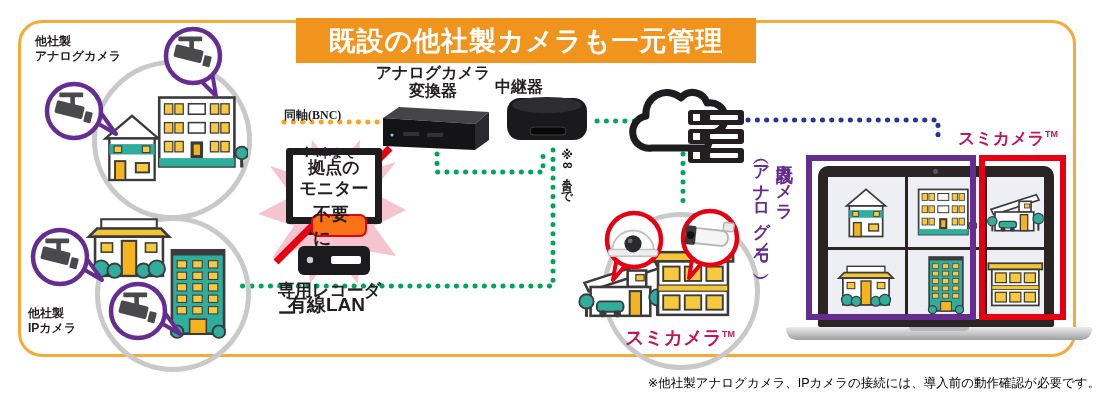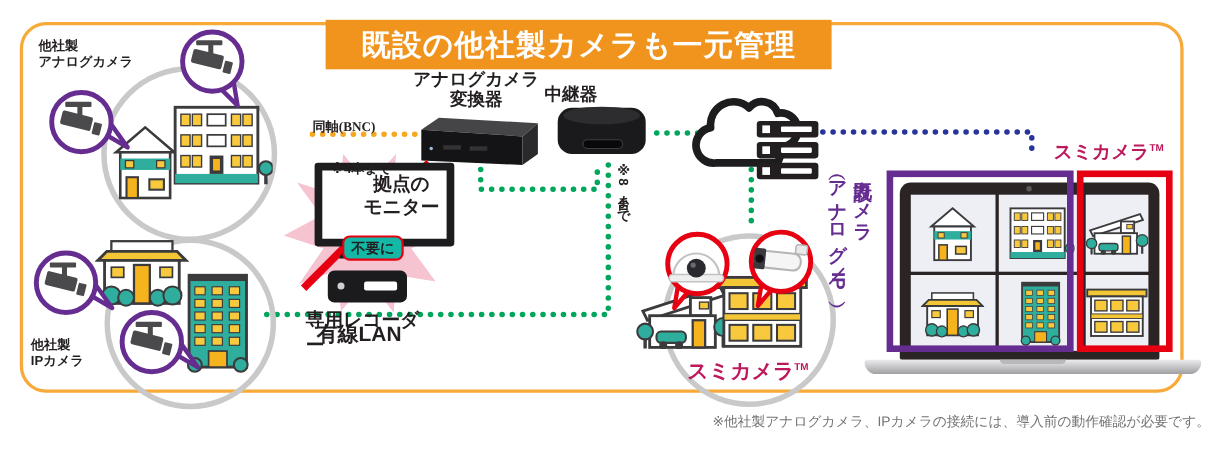--- a/index.html
+++ b/index.html
@@ -17,42 +17,42 @@
   .ln{fill:none;stroke-width:5;stroke-linecap:round;stroke-dasharray:0.1 9.2;}
   .or{stroke:#f5a71f;} .gr{stroke:#00a65c;} .bl{stroke:#26349b;}
   
   .site-circle{border:5px solid #c9c9ca;border-radius:50%;z-index:2;background:transparent;}
   .lbl{font-weight:bold;font-size:12px;line-height:1.25;z-index:5;}
   .small-note{font-size:12px;font-weight:bold;z-index:5;}
   .vert{writing-mode:vertical-rl;}
   .dev-label{font-weight:bold;font-size:16px;line-height:1.15;text-align:center;z-index:5;}
   
   .monitor{left:286px;top:148px;width:82px;height:62px;background:#fff;border:7px solid #1d1d1f;border-radius:3px;
-           z-index:4;display:flex;align-items:flex-start;justify-content:center;padding-left:31px;}
+           z-index:4;display:flex;align-items:flex-start;justify-content:center;}
   .monitor span{font-size:17px;font-weight:bold;line-height:1.22;text-align:center;margin-top:3px;}
-  .badge{left:311px;top:214px;width:52px;height:19px;background:#14b8a6;border:2px solid #e60012;border-radius:7px;
-         z-index:6;display:flex;align-items:center;justify-content:center;font-size:13px;font-weight:bold;}
+  .badge{left:311px;top:214px;width:52px;height:19px;background:#f97316;border:2px solid #e60012;border-radius:7px;
+         z-index:6;display:flex;align-items:center;justify-content:center;font-size:18px;font-weight:bold;}
   .recorder-label{left:278px;top:279px;width:120px;text-align:left;font-weight:bold;font-size:17px;z-index:5;}
   
   .sumi-label{color:#be185d;font-weight:bold;z-index:6;}
   .tm{font-size:9px;vertical-align:super;font-weight:bold;}
   
   .existing-label{left:749px;top:153px;height:190px;color:#662d91;font-weight:bold;font-size:17px;
                   line-height:1.35;z-index:6;}
   .laptop-screen{left:818px;top:166px;width:236px;height:161px;background:#2a2425;border-radius:10px 10px 2px 2px;z-index:3;}
   .webcam{left:933px;top:169px;width:5px;height:5px;border-radius:50%;background:#5a5a5c;z-index:4;}
   .tile-grid{left:828px;top:177px;width:216px;height:142px;display:grid;z-index:4;
              grid-template-columns:1fr 1fr 0.74fr;grid-template-rows:1fr 1fr;gap:3px;background:#2a2425;}
   .tile{background:#edeff5;display:flex;align-items:center;justify-content:center;overflow:hidden;}
   .laptop-base{left:786px;top:327px;width:306px;height:13px;z-index:5;border-radius:3px 3px 12px 12px;
                background:linear-gradient(#ececee,#a0a0a2);}
   .laptop-base::after{content:"";position:absolute;left:123px;top:0;width:60px;height:4px;background:#b9b9bb;border-radius:0 0 6px 6px;}
   .ov-purple{left:806px;top:155px;width:158px;height:153px;border:6px solid #662d91;z-index:7;}
   .ov-red{left:979px;top:155px;width:75px;height:153px;border:6px solid #e60012;z-index:7;}
-  .footnote{left:596px;top:375px;width:504px;text-align:right;font-size:12.5px;color:#737373;z-index:5;}
+  .footnote{left:596px;top:375px;width:504px;text-align:right;font-size:12.5px;color:#000000;z-index:5;}
 </style>
 </head>
 <body>
 
 <svg style="position:absolute;width:0;height:0" aria-hidden="true">
   <defs>
     <symbol id="house-a" viewBox="0 0 72 76">
       <polygon points="8,30 36,6 64,30" fill="#fff" stroke="#3b3b3d" stroke-width="2.5"></polygon>
       <rect x="12" y="30" width="48" height="44" fill="#fff" stroke="#3b3b3d" stroke-width="2.5"></rect>
       <rect x="12" y="36" width="48" height="11" fill="#2fae9e"></rect>

